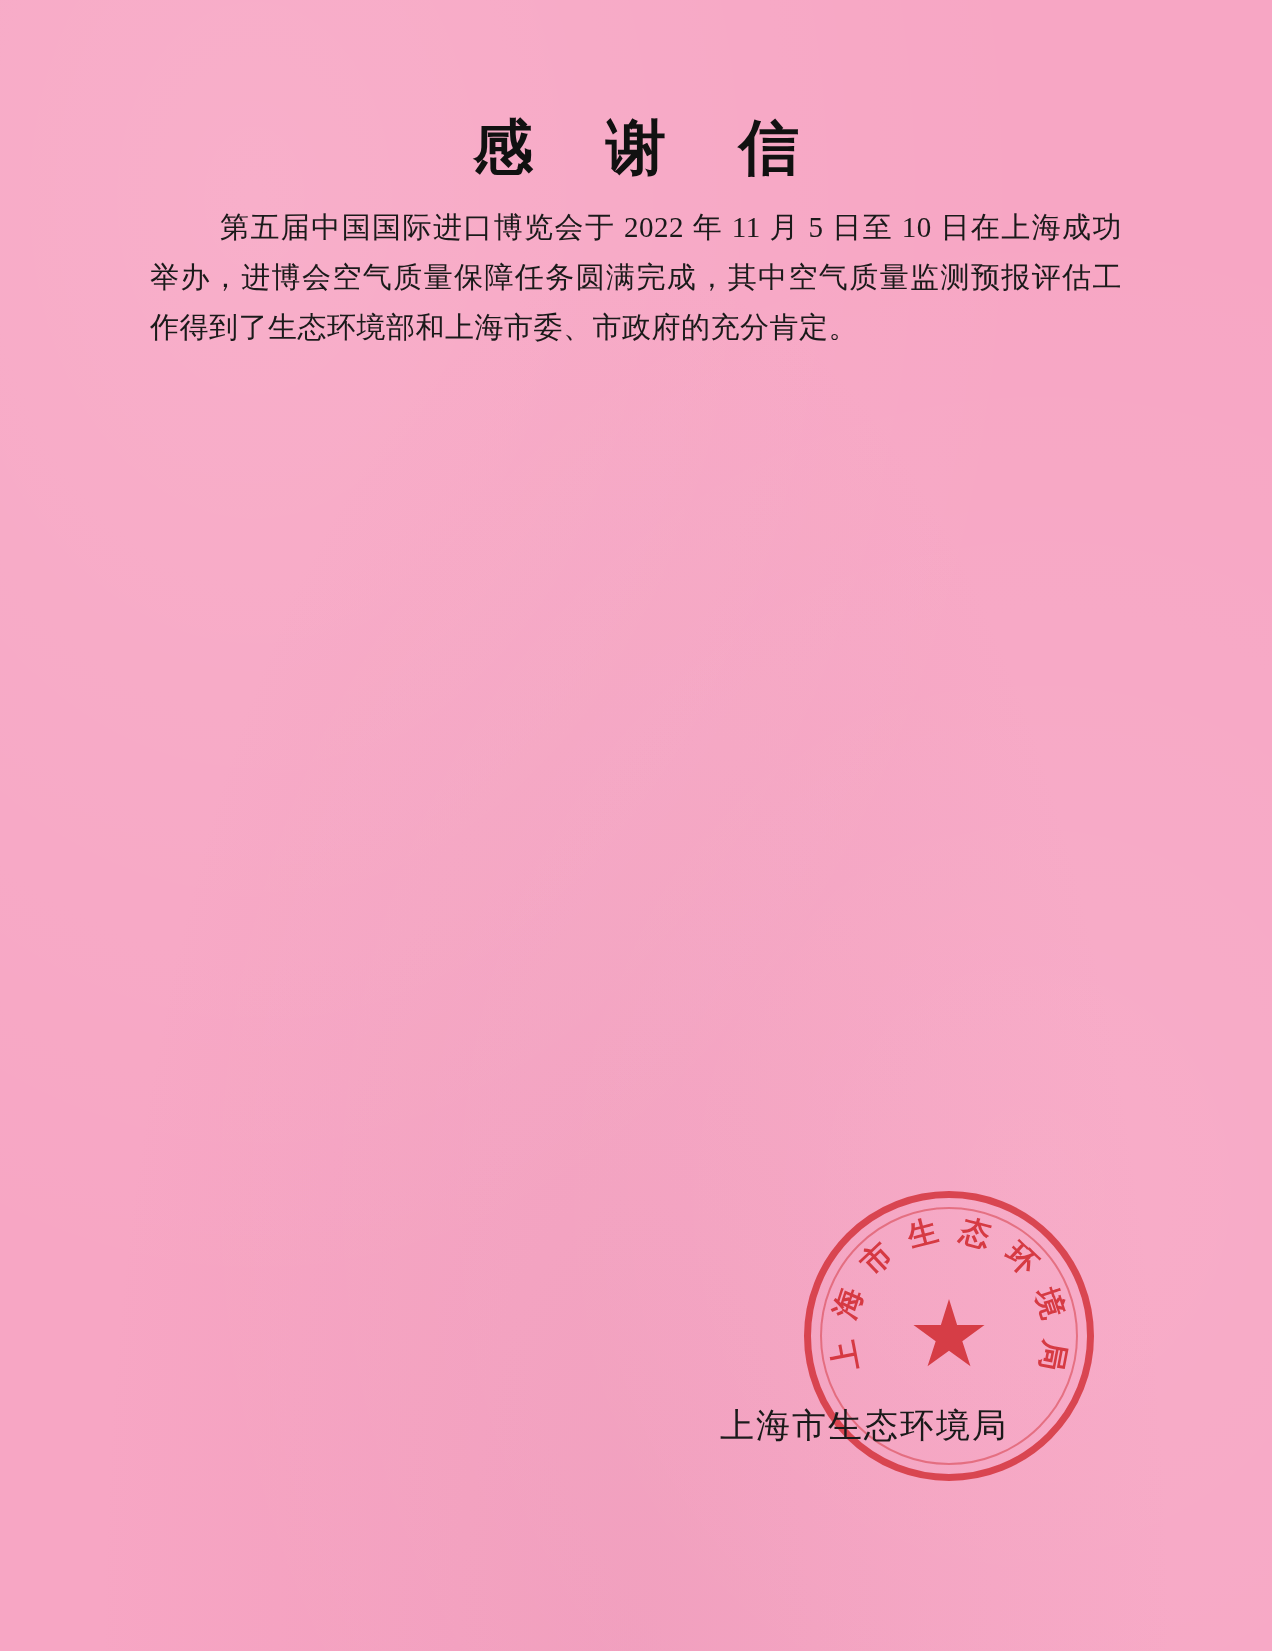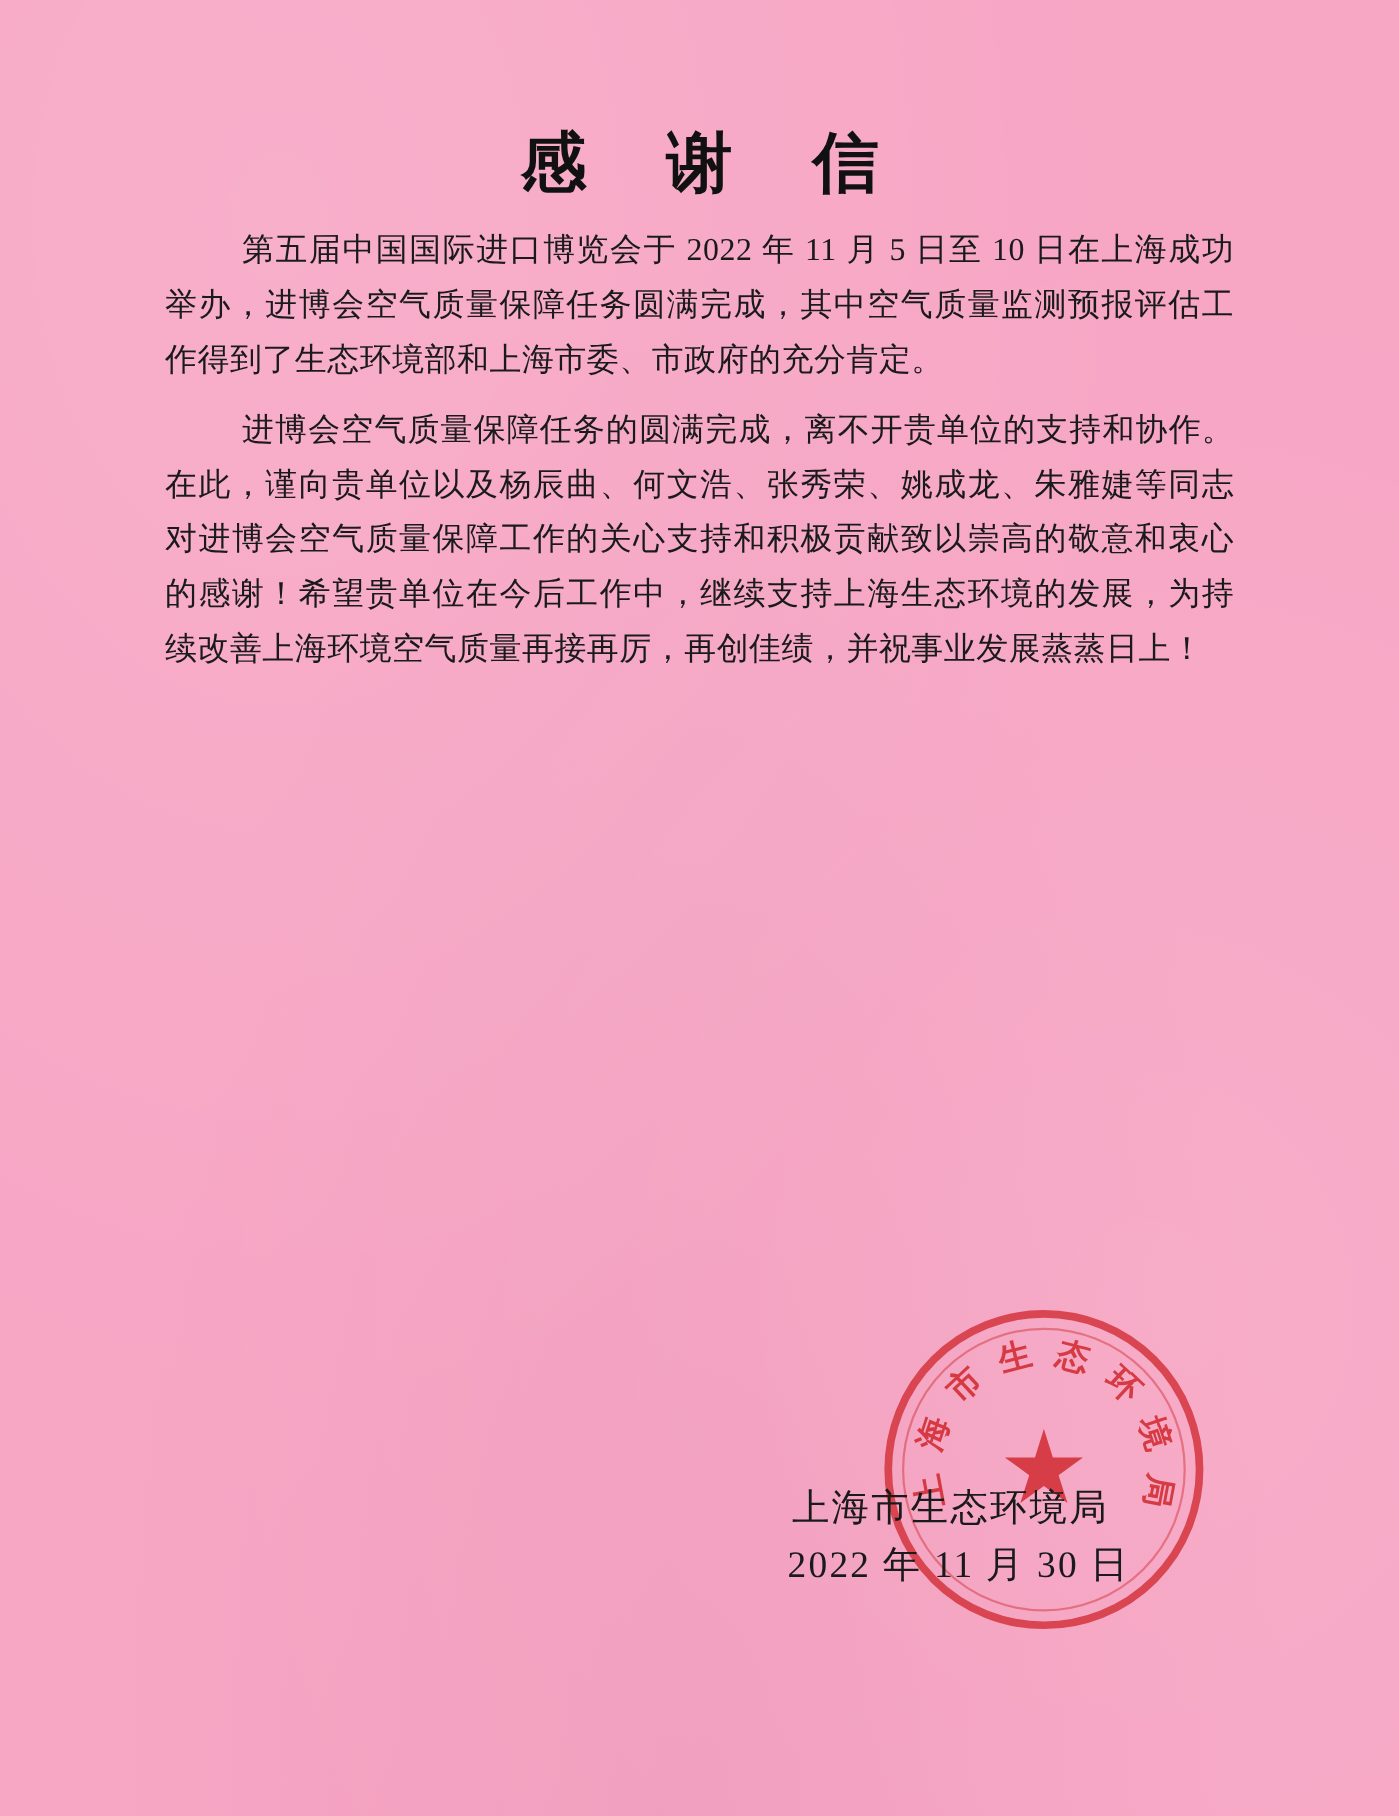--- a/index.html
+++ b/index.html
@@ -130,35 +130,33 @@
 
 <div class="paper-texture"></div>
 
 <div class="page">
 
   <h1 class="doc-title">感 谢 信</h1>
 
 
   <p class="body-para">第五届中国国际进口博览会于 2022 年 11 月 5 日至 10 日在上海成功举办，进博会空气质量保障任务圆满完成，其中空气质量监测预报评估工作得到了生态环境部和上海市委、市政府的充分肯定。</p>
 
-  <p class="body-para">进博会空气质量保障任务的圆满完成，离不开贵单位的支持和协作。在此，谨向贵单位以及杨辰曲、何文浩、张秀荣、姚成龙、朱雅婕等同志对进博会空气质量保障工作的关心支持和积极贡献致以崇高的敬意和衷心的感谢！希望贵单位在今后工作中，继续支持上海生态环境的发展，为持续改善上海环境空气质量再接再厉，再创佳绩，并祝事业发展蒸蒸日上！</p>
 
   <div class="seal">
     <div class="inner-ring"></div>
     <div class="star"></div>
     <div class="seal-text" id="seal-text">
         <span style="transform: rotate(-190.625deg) translate(108px) rotate(90deg) translate(-15px, -18px);">上</span>
         <span style="transform: rotate(-161.875deg) translate(108px) rotate(90deg) translate(-15px, -18px);">海</span>
         <span style="transform: rotate(-133.125deg) translate(108px) rotate(90deg) translate(-15px, -18px);">市</span>
         <span style="transform: rotate(-104.375deg) translate(108px) rotate(90deg) translate(-15px, -18px);">生</span>
         <span style="transform: rotate(-75.625deg) translate(108px) rotate(90deg) translate(-15px, -18px);">态</span>
         <span style="transform: rotate(-46.875deg) translate(108px) rotate(90deg) translate(-15px, -18px);">环</span>
         <span style="transform: rotate(-18.125deg) translate(108px) rotate(90deg) translate(-15px, -18px);">境</span>
         <span style="transform: rotate(10.625deg) translate(108px) rotate(90deg) translate(-15px, -18px);">局</span>
       </div>
   </div>
 
   <div class="signature-block">
     <div class="sig-org">上海市生态环境局</div>
-    <div class="sig-date">2022 年 11 月 30 日</div>
   </div>
 
 </div>
 
 </body></html>

